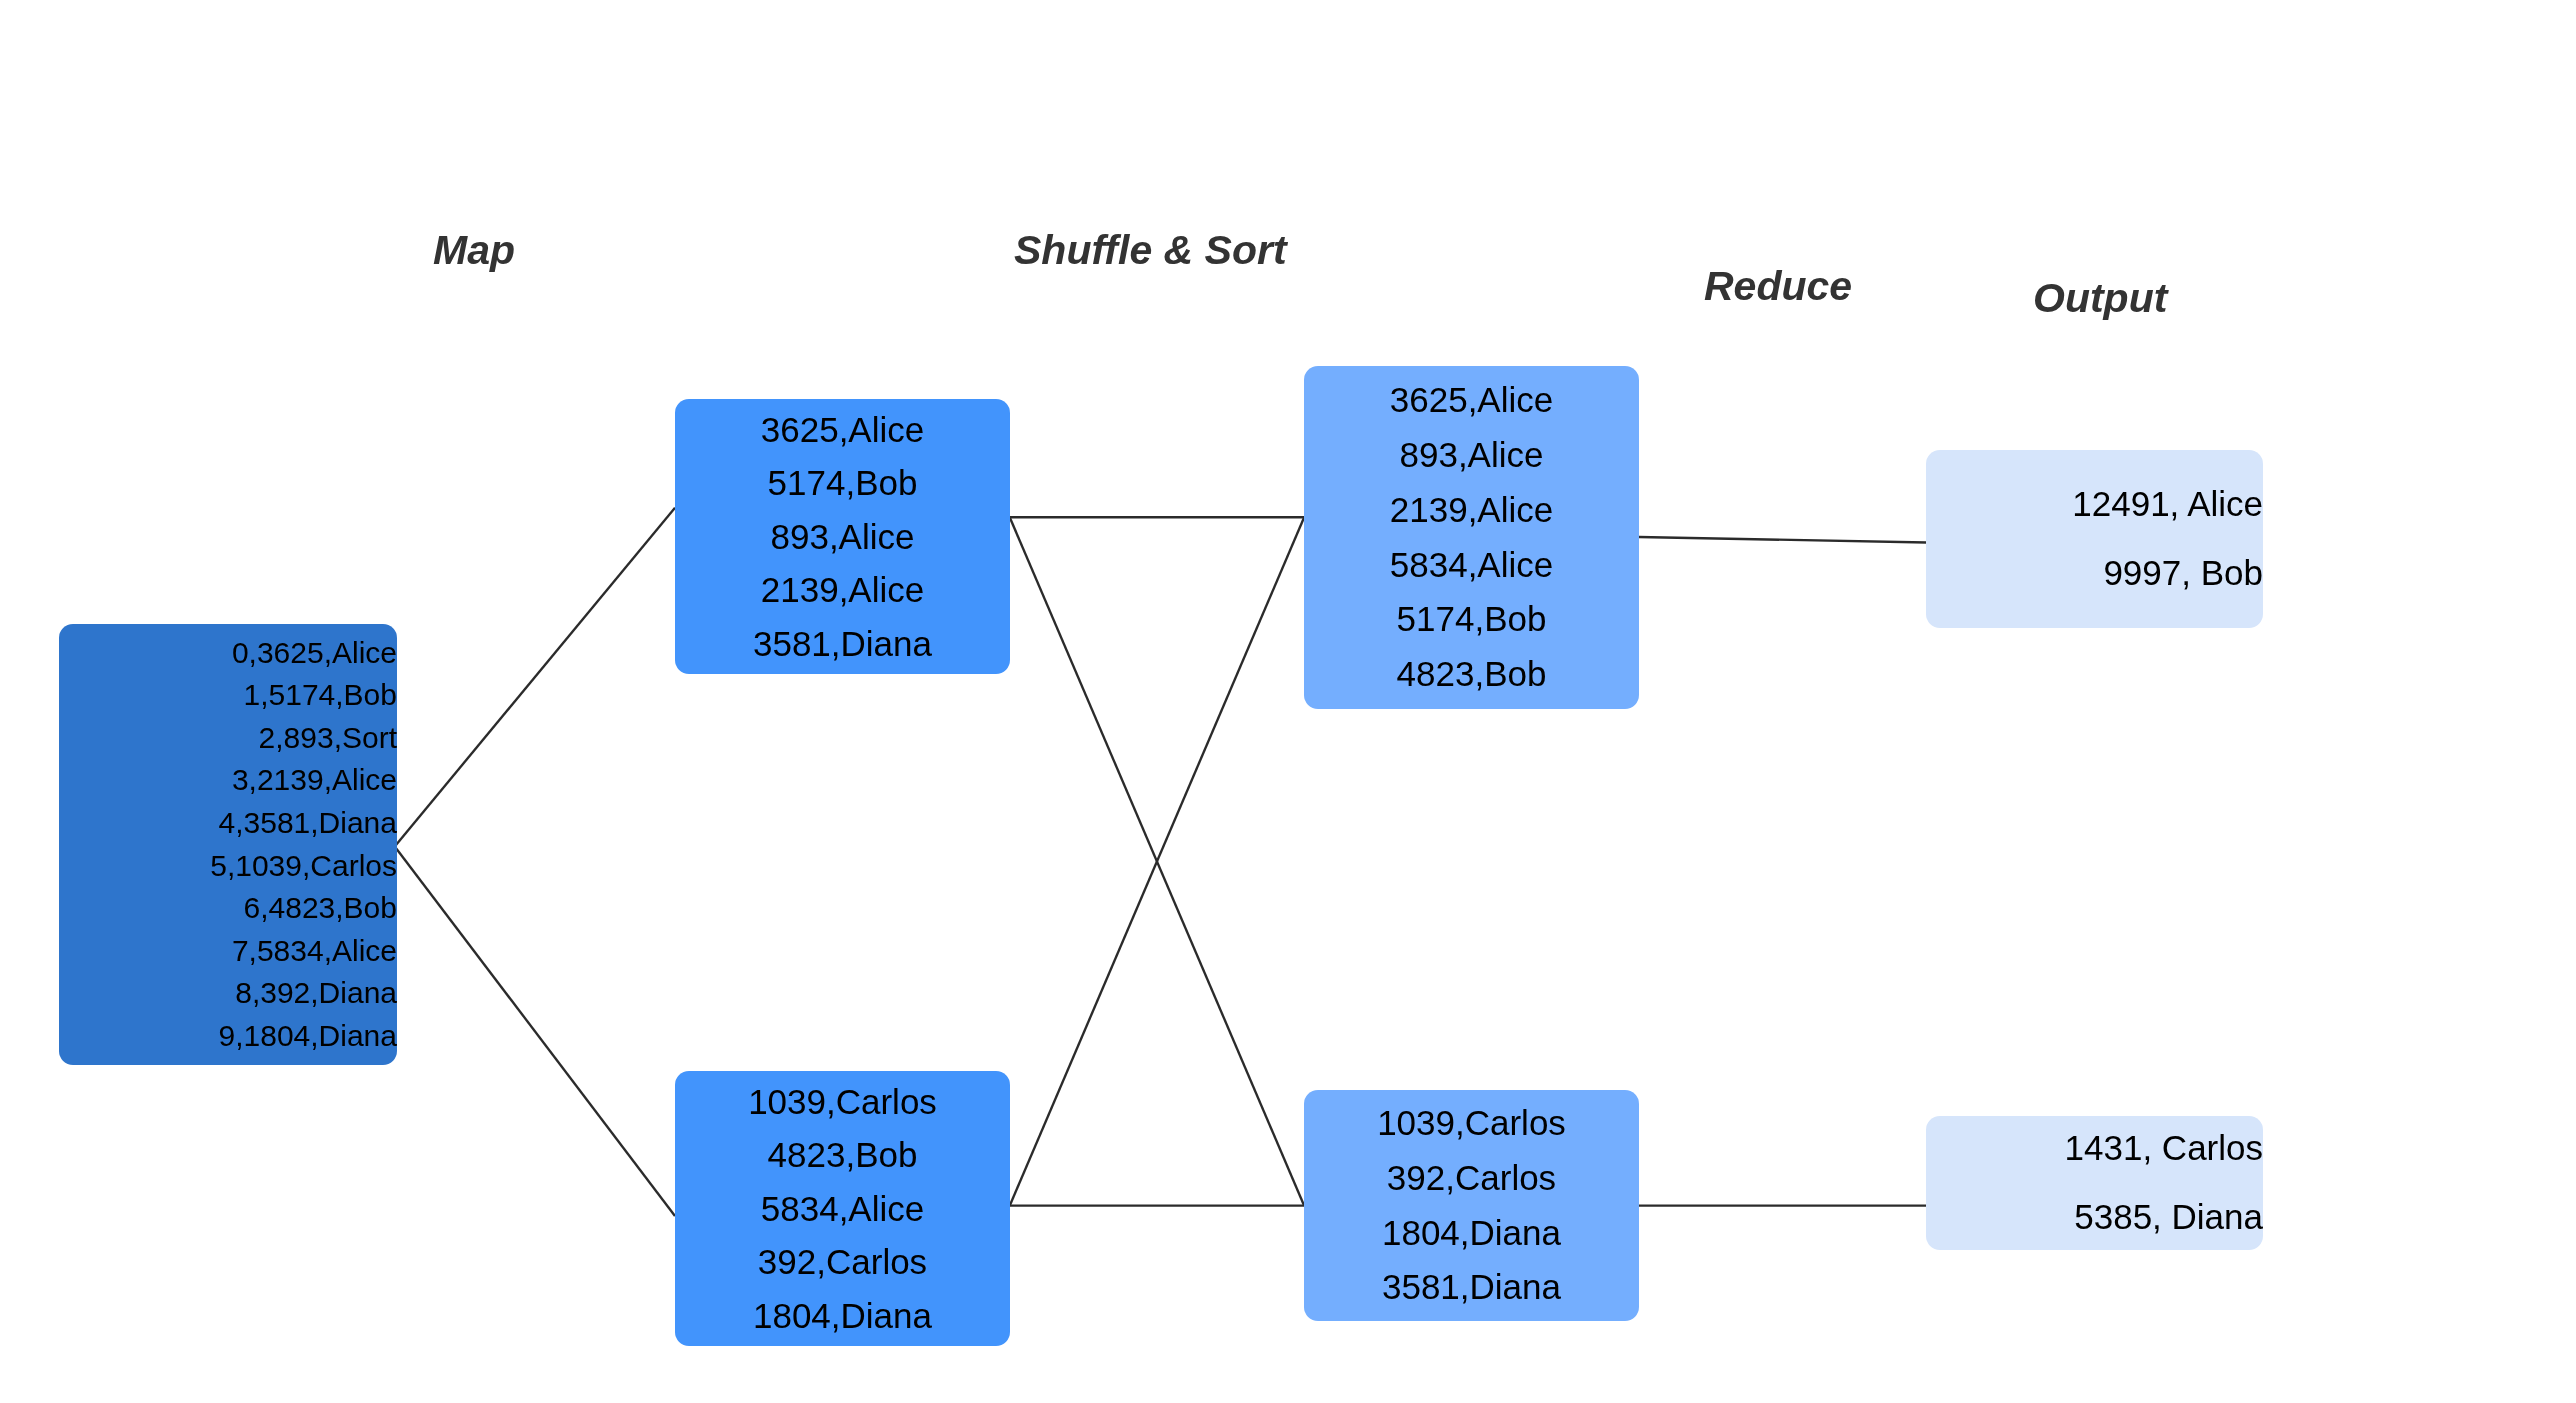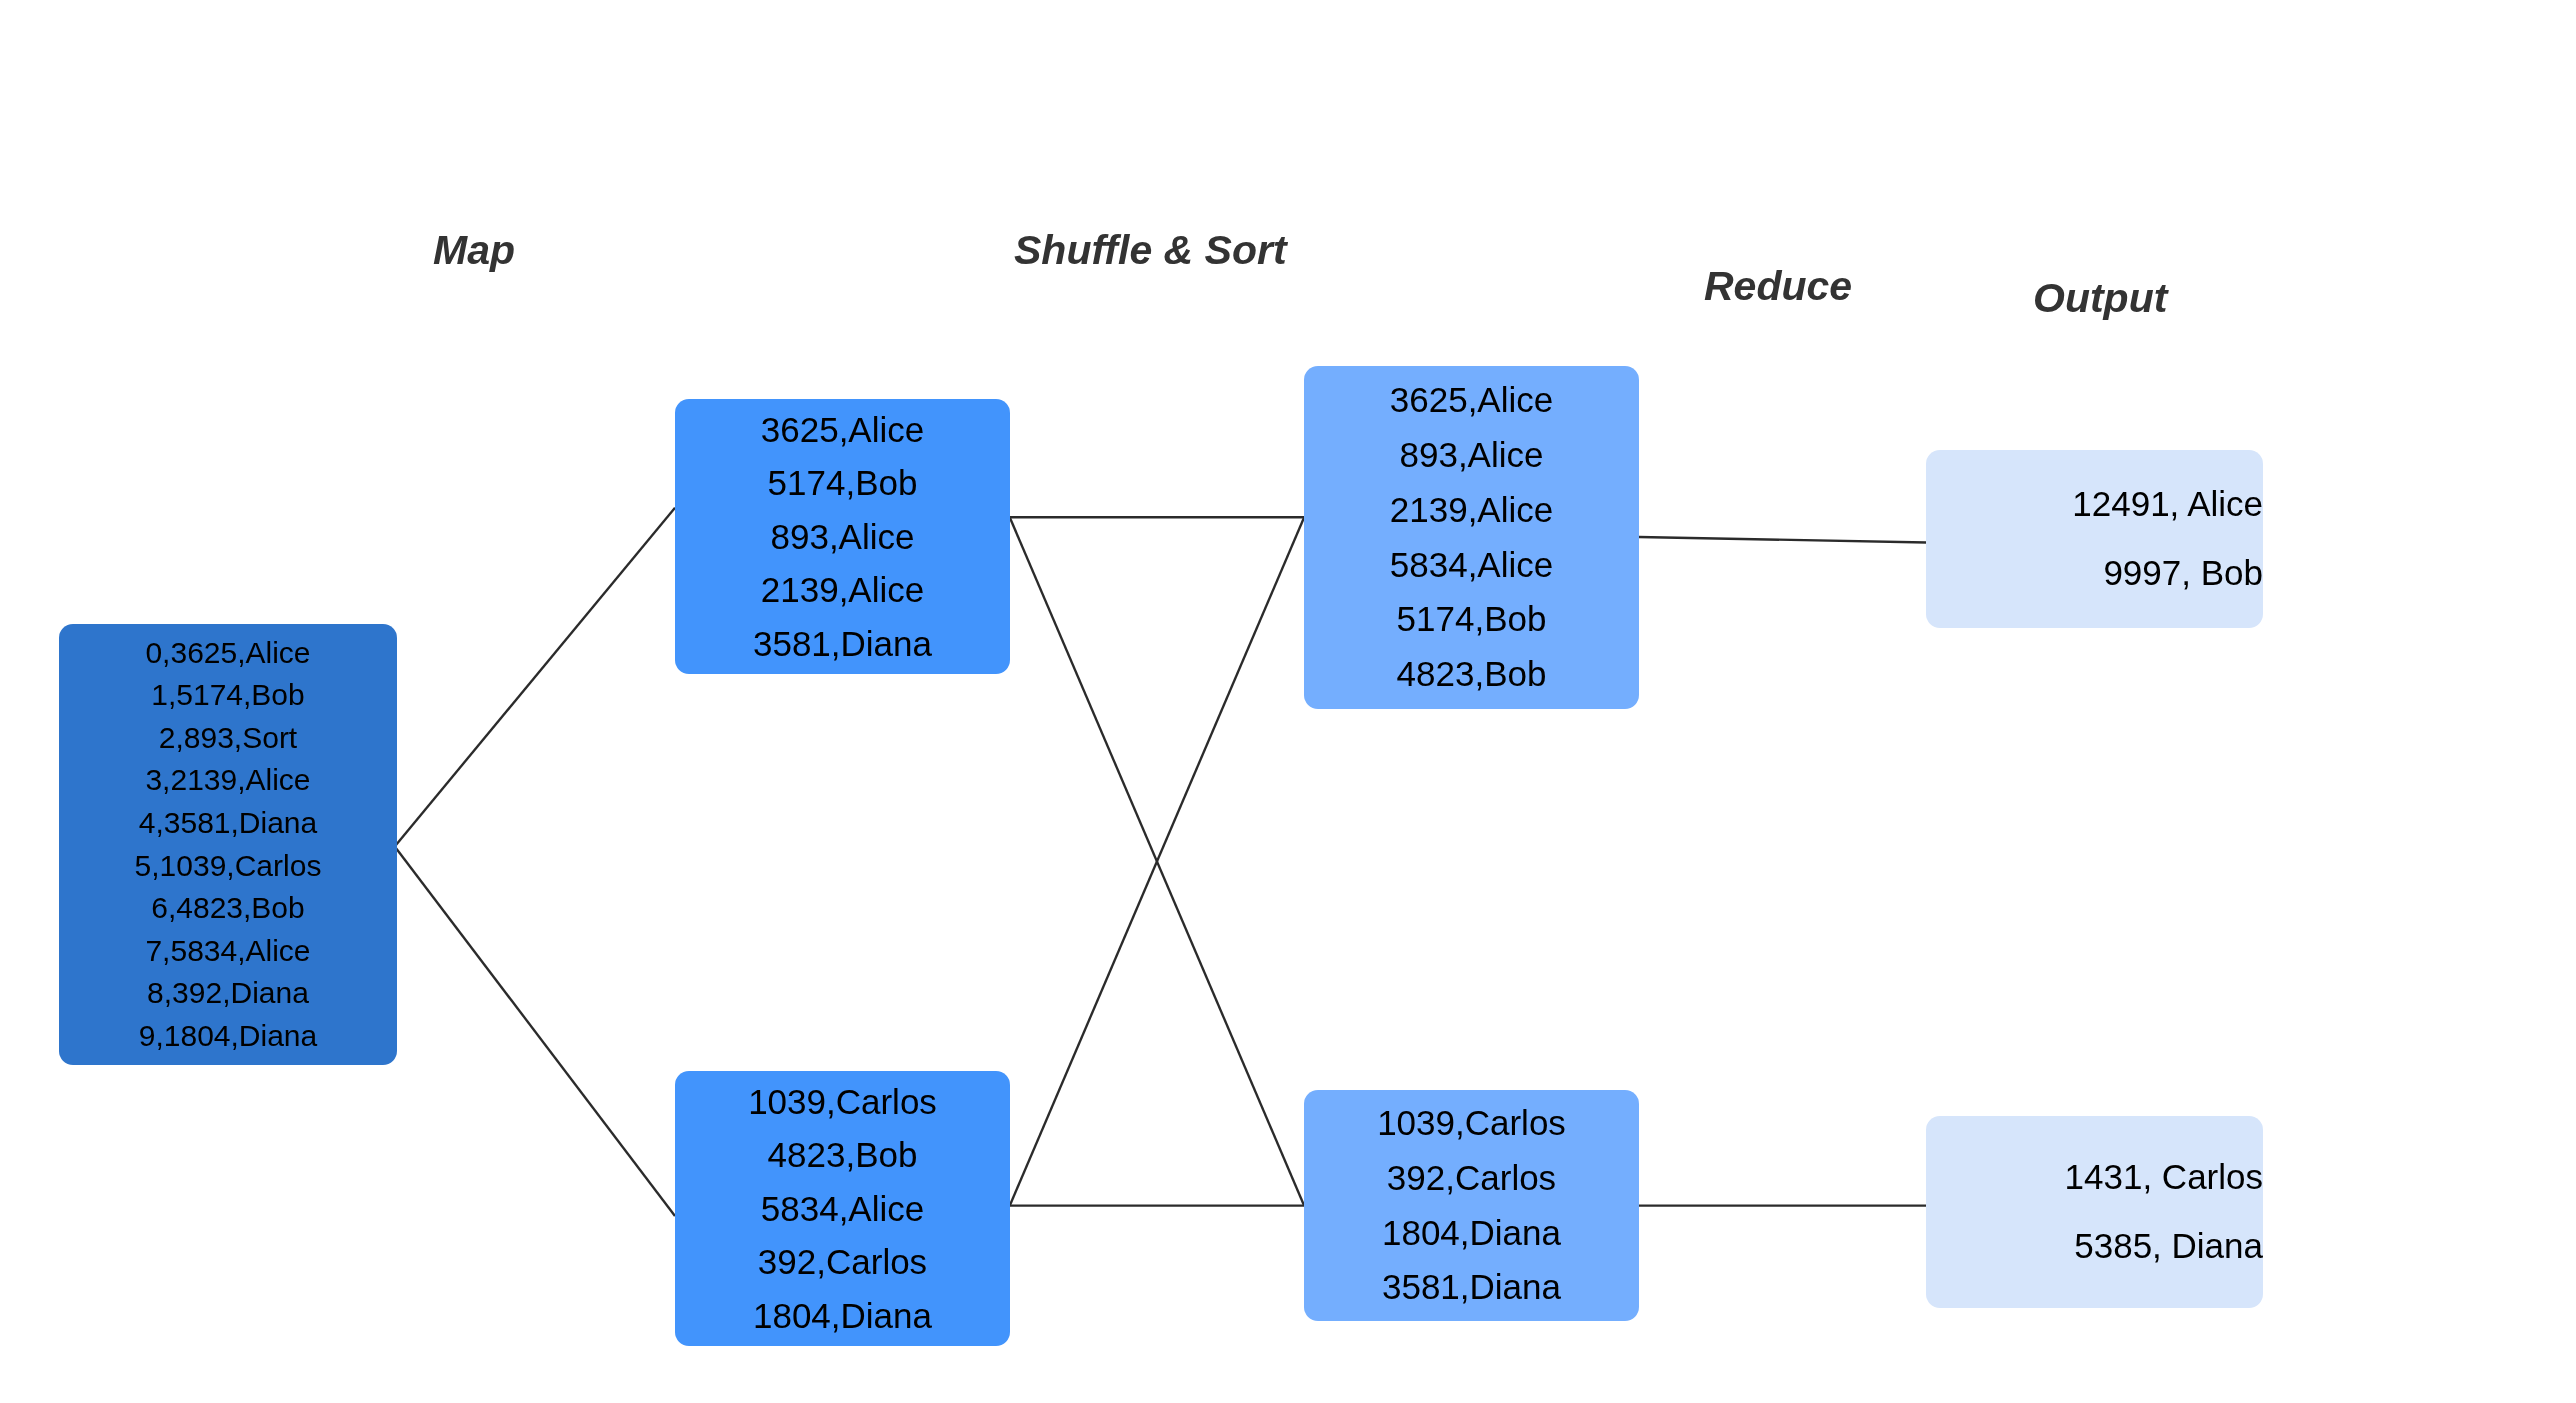--- a/index.html
+++ b/index.html
@@ -89,21 +89,21 @@
       <line x1="2076" y1="1527" x2="2440" y2="1527" stroke="#2b2b2b" stroke-width="3"></line>
     </svg>
 
   <div id="labels">
       <div class="stage-label" style="left: 433px; top: 227px; font-style: italic;">Map</div>
       <div class="stage-label" style="left: 1014px; top: 227px;">Shuffle &amp; Sort</div>
       <div class="stage-label" style="left: 1704px; top: 227px; margin-top: 36px;">Reduce</div>
       <div class="stage-label" style="left: 2033px; top: 227px; margin-top: 48px;">Output</div>
     </div>
   <div id="nodes">
-      <div class="node node-input" style="left: 59px; top: 624px; width: 338px; height: 441px; background: rgb(46, 117, 204);">
+      <div class="node node-input" style="left: 59px; top: 624px; width: 338px; height: 441px; background: rgb(46, 117, 204); align-items: flex-end;">
         <div class="row">0,3625,Alice</div>
         <div class="row">1,5174,Bob</div>
         <div class="row">2,893,Sort</div>
         <div class="row">3,2139,Alice</div>
         <div class="row">4,3581,Diana</div>
         <div class="row">5,1039,Carlos</div>
         <div class="row">6,4823,Bob</div>
         <div class="row">7,5834,Alice</div>
         <div class="row">8,392,Diana</div>
         <div class="row">9,1804,Diana</div>
@@ -133,20 +133,20 @@
       <div class="node node-shuffle" style="left: 1304px; top: 1090px; width: 335px; height: 231px; background: rgb(116, 174, 254);">
         <div class="row">1039,Carlos</div>
         <div class="row">392,Carlos</div>
         <div class="row">1804,Diana</div>
         <div class="row">3581,Diana</div>
       </div>
       <div class="node node-output" style="left: 1926px; top: 450px; width: 337px; height: 178px; background: rgb(214, 229, 251);">
         <div class="row">12491, Alice</div>
         <div class="row">9997, Bob</div>
       </div>
-      <div class="node node-output" style="left: 1926px; top: 1116px; width: 337px; height: 192px; background: rgb(214, 229, 251);">
+      <div class="node node-output" style="left: 1926px; top: 1116px; width: 337px; height: 134px; background: rgb(214, 229, 251);">
         <div class="row">1431, Carlos</div>
         <div class="row">5385, Diana</div>
       </div>
     </div>
 
 </div>
 
 
 </body></html>

